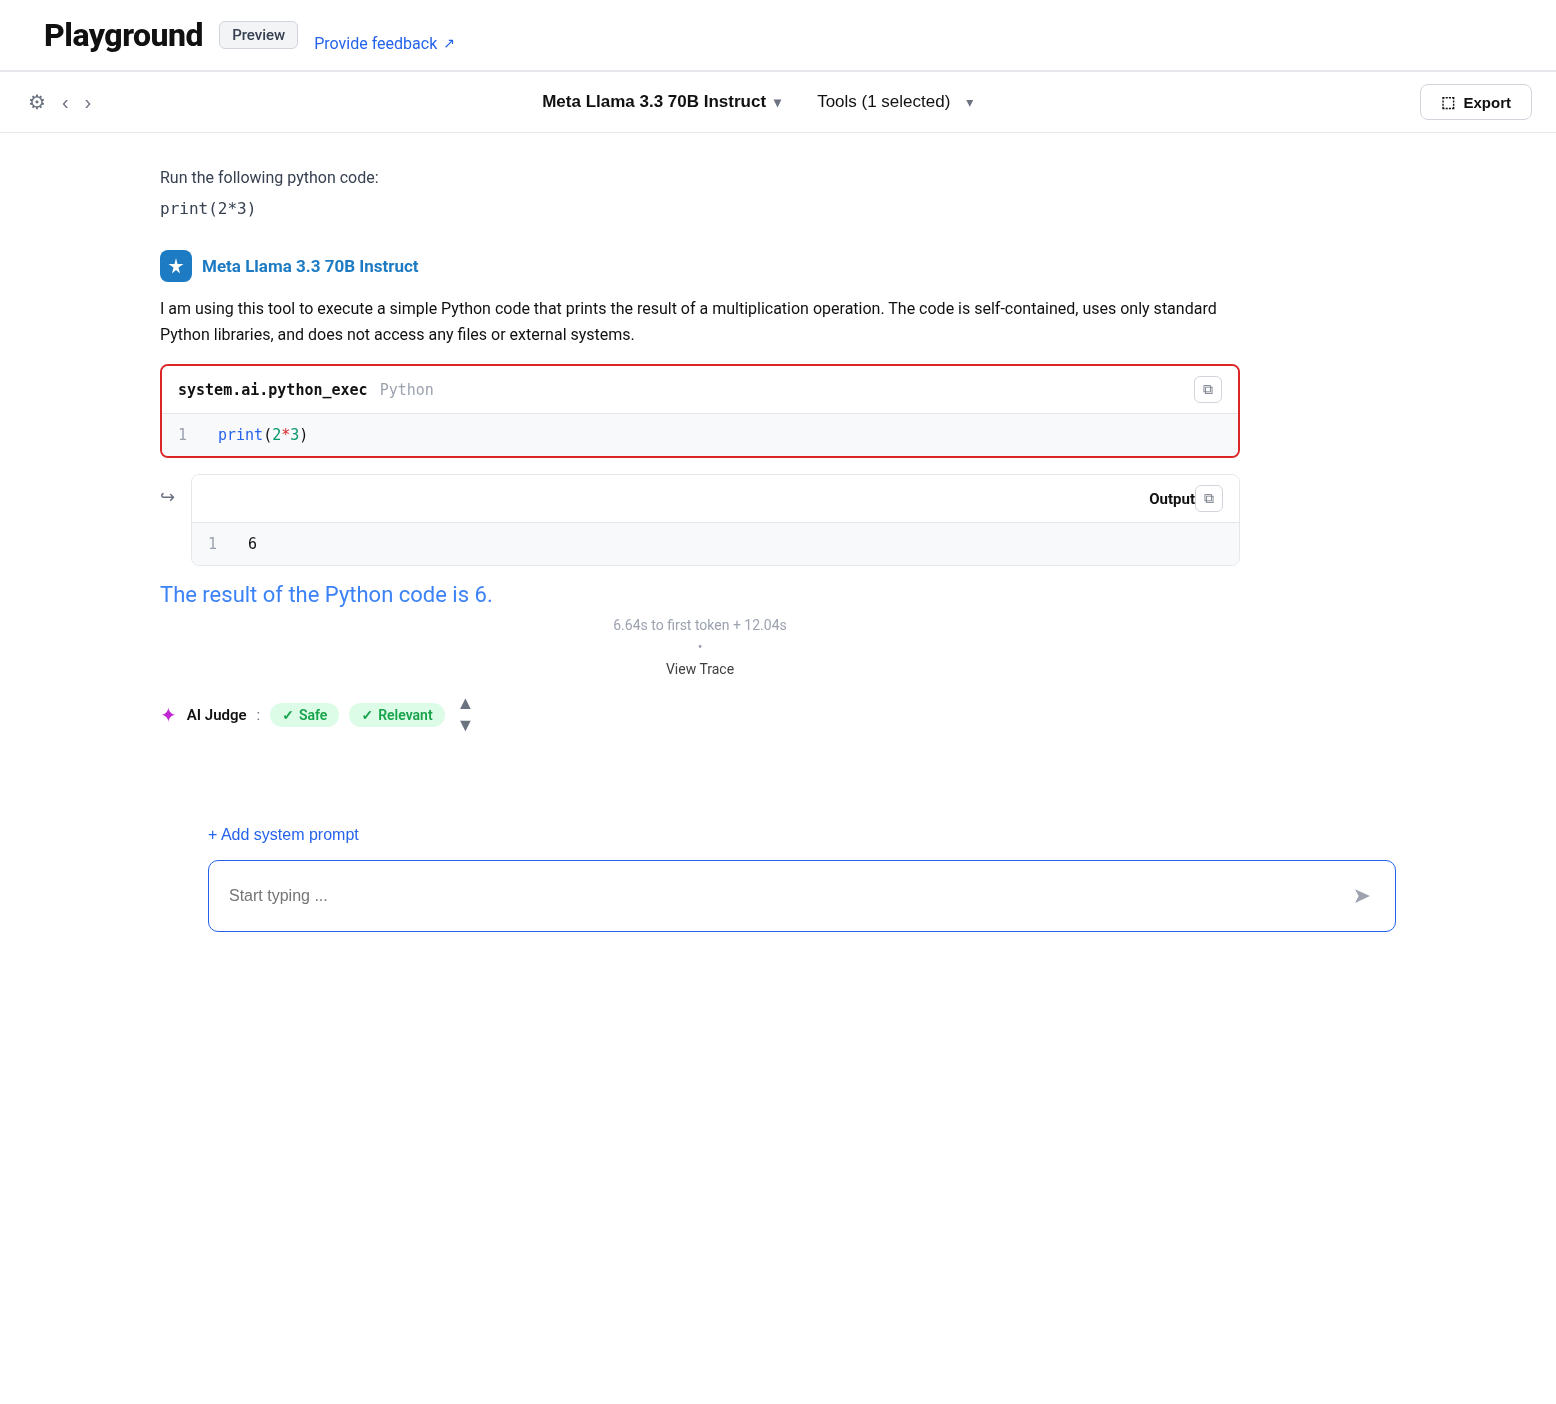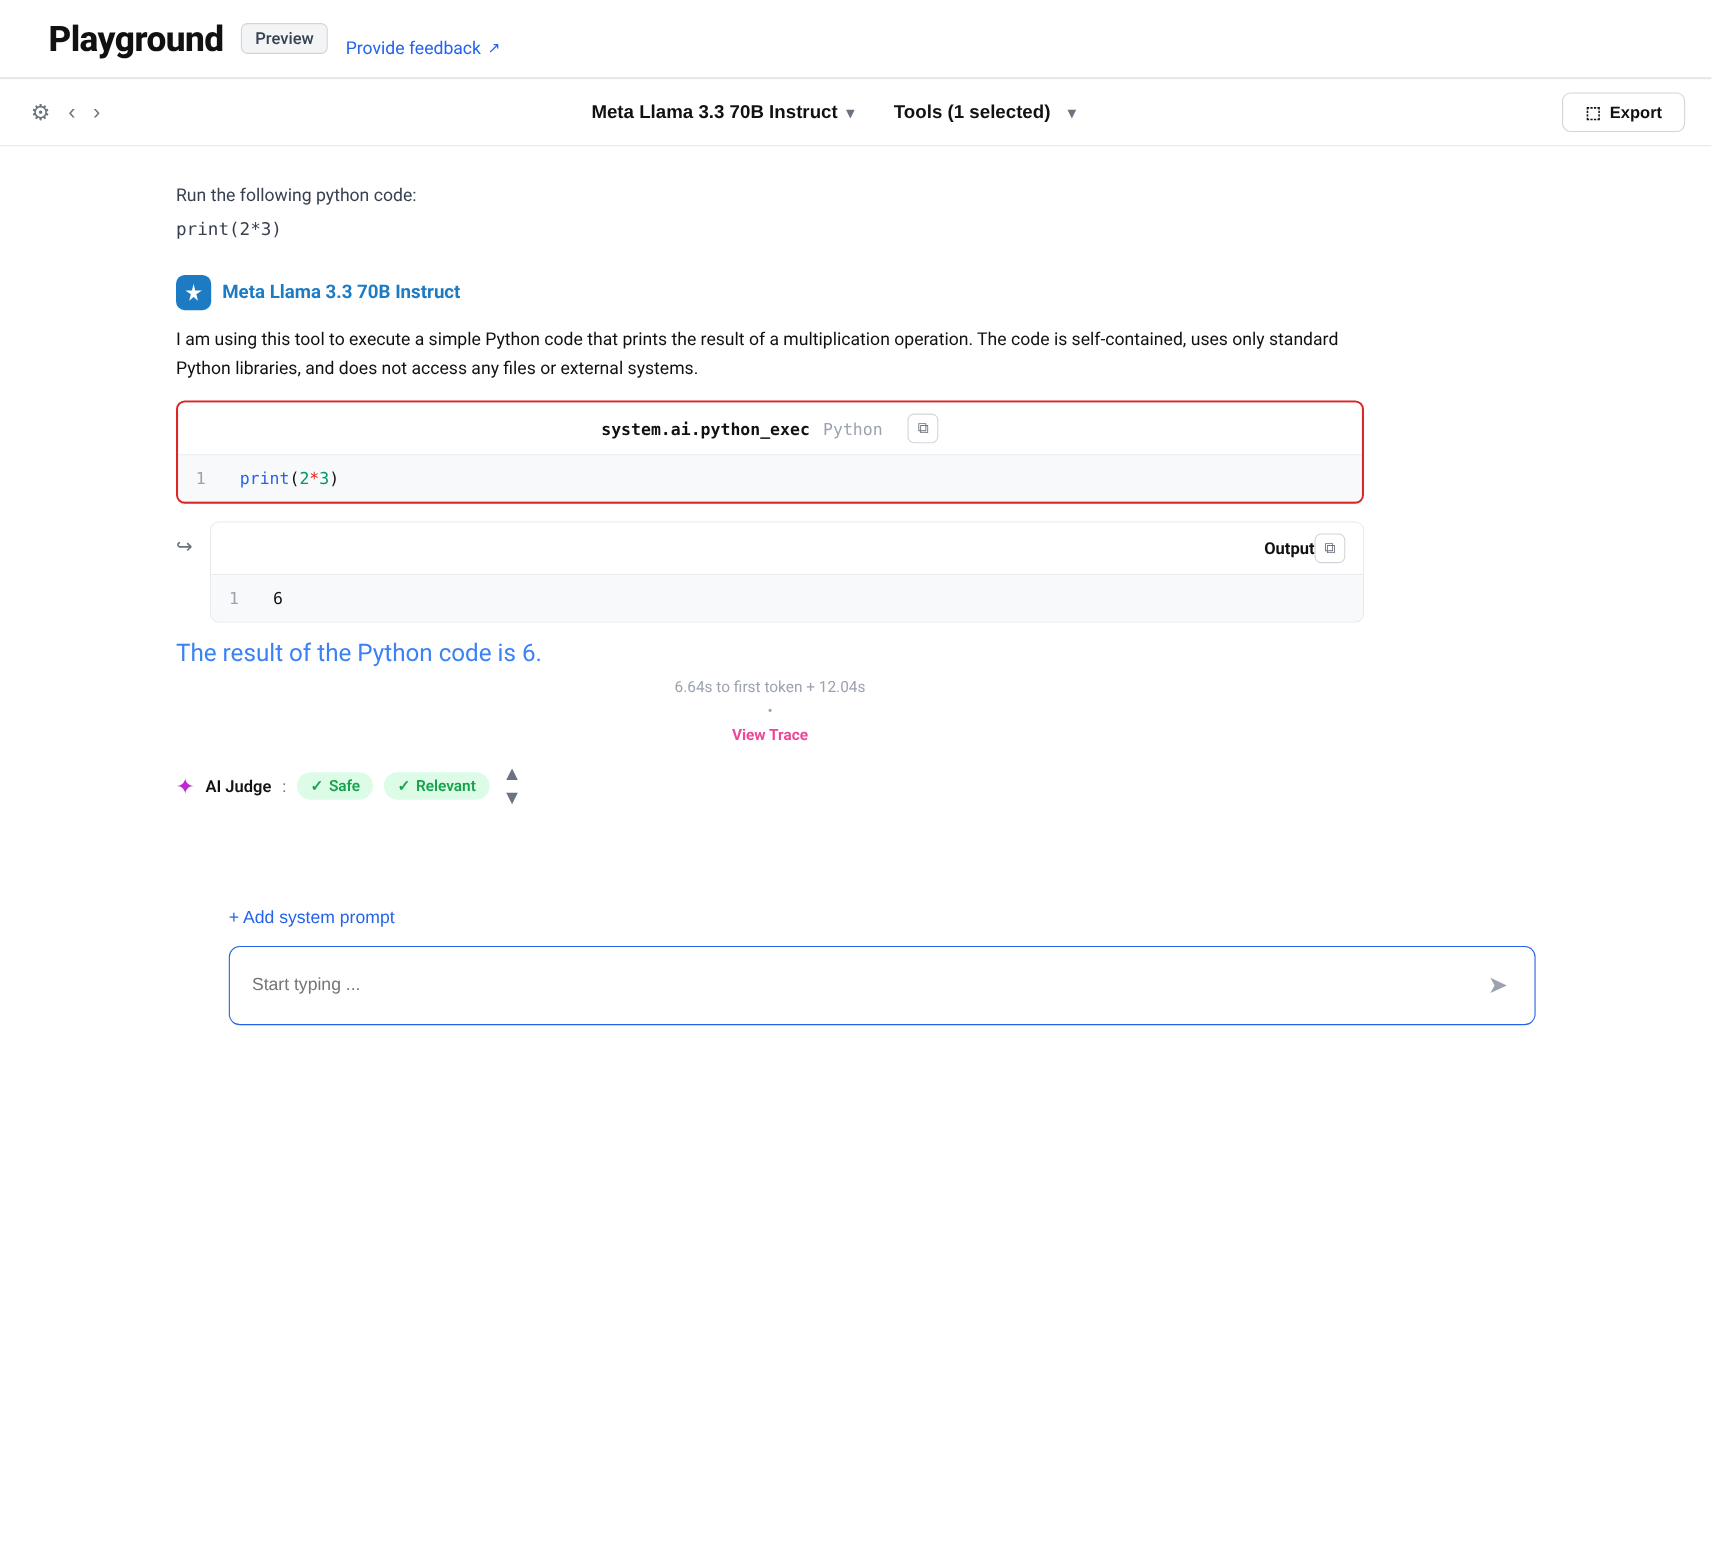--- a/index.html
+++ b/index.html
@@ -98,21 +98,21 @@
       cursor: pointer;
       background: none;
       border: none;
       padding: 6px 12px;
     }
     .tools-selector {
       display: flex;
       align-items: center;
       gap: 16px;
       font-size: 17px;
-      font-weight: 700;
+      font-weight: 400;
       color: #111;
       cursor: pointer;
       background: none;
       border: none;
       padding: 6px 12px;
     }
     .chevron-icon {
       font-size: 14px;
       color: #6b7280;
     }
@@ -189,21 +189,21 @@
     
     .code-block-wrapper {
       border: 2px solid #dc2626;
       border-radius: 8px;
       margin-bottom: 16px;
       overflow: hidden;
     }
     .code-block-header {
       display: flex;
       align-items: center;
-      justify-content: center;
+      justify-content: space-between;
       padding: 10px 16px;
       background: #fff;
       border-bottom: 1px solid #e5e7eb;
       gap: 23px;
     }
     .code-block-title {
       display: flex;
       align-items: center;
       gap: 12px;
       font-family: monospace;
@@ -295,24 +295,23 @@
       margin-bottom: 14px;
       display: flex;
       align-items: center;
       gap: 6px;
       flex-direction: column;
     }
     .timing-dot {
       color: #9ca3af;
     }
     .view-trace {
-      color: #ec4899;
-      cursor: pointer;
-      font-size: 14px;
-      font-weight: bold;
+      color: #404040;
+      cursor: pointer;
+      font-size: 14px;
     }
 
     .ai-judge {
       display: flex;
       align-items: center;
       gap: 10px;
       margin-bottom: 32px;
     }
     .ai-judge-label {
       font-size: 15px;

